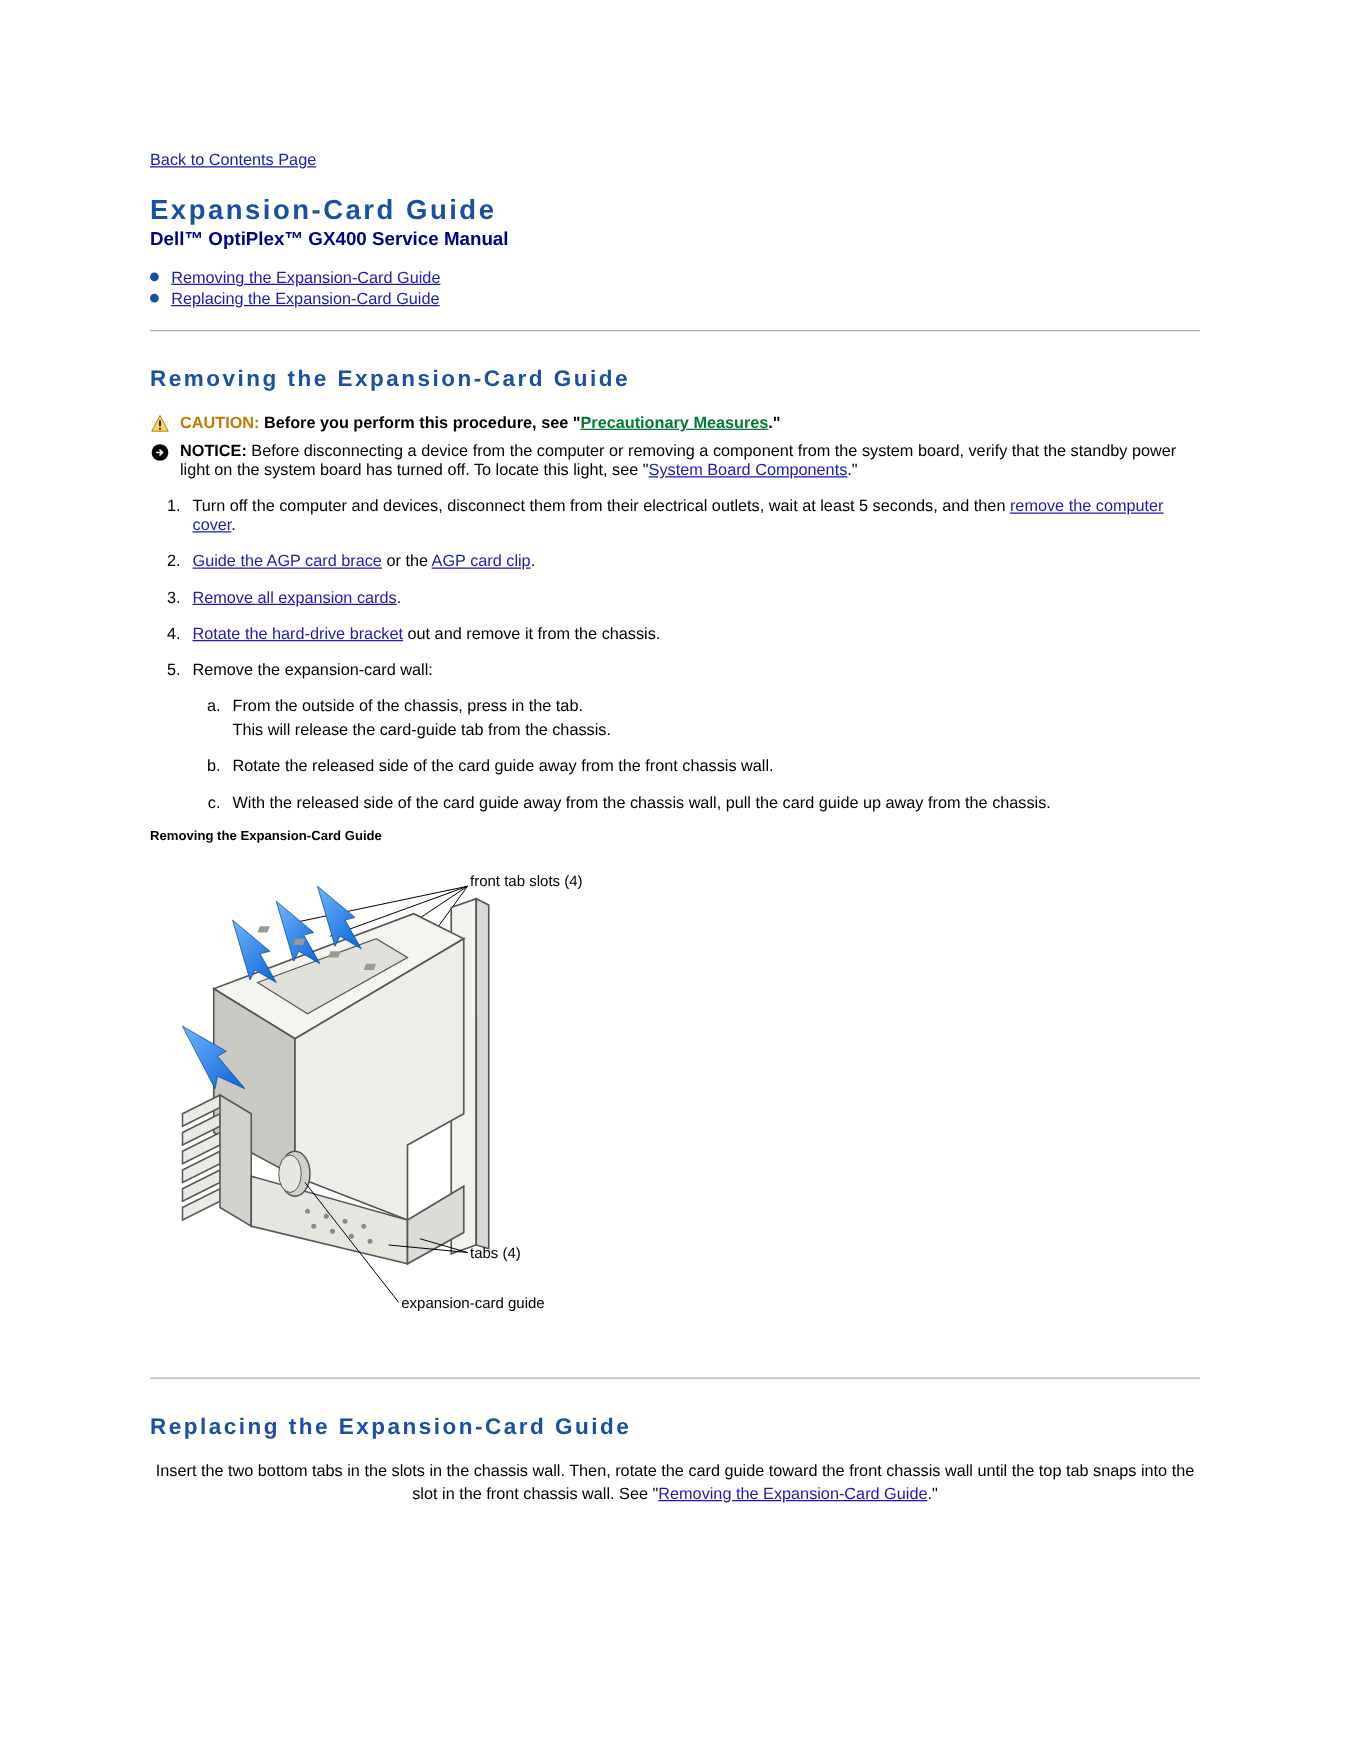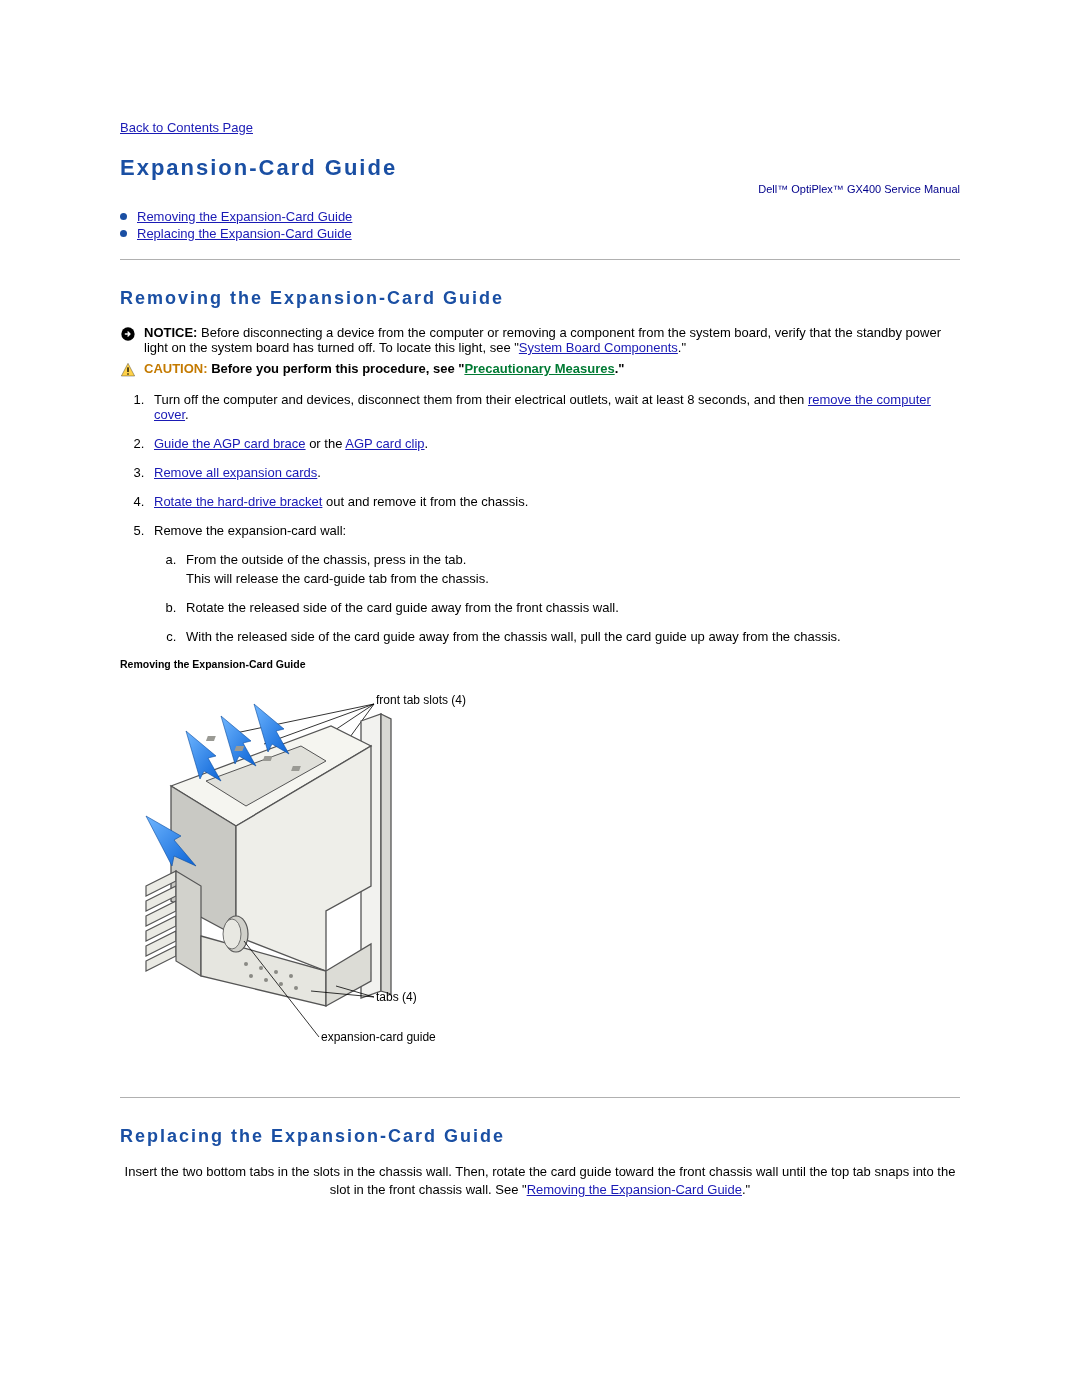--- a/index.html
+++ b/index.html
@@ -25,24 +25,23 @@
   }
   .title {
     color: #1a4fa3;
     font-size: 22px;
     font-weight: bold;
     letter-spacing: 2px;
     margin: 20px 0 2px 0;
   }
   .subtitle {
     color: #00008b;
-    font-size: 11px;
-    font-weight: normal;
+    font-size: 15px;
+    font-weight: bold;
     margin-bottom: 14px;
-    text-align: right;
   }
   .toc {
     margin: 8px 0 18px 0;
   }
   .toc-row {
     display: flex;
     align-items: center;
     margin: 2px 0;
   }
   .bullet {
@@ -142,45 +141,45 @@
     </div>
     <div class="toc-row">
       <span class="bullet"></span>
       <a href="#">Replacing the Expansion-Card Guide</a>
     </div>
   </div>
 
   <hr class="sep">
 
   <div class="section-heading">Removing the Expansion-Card Guide</div>
-
-  <div class="icon-row">
-    <svg class="notice-icon" viewBox="0 0 24 24">
-      <circle cx="12" cy="12" r="10" fill="#000"></circle>
-      <path d="M8 12 L14 12 M12 9 L15 12 L12 15" fill="none" stroke="#fff" stroke-width="2" stroke-linecap="round" stroke-linejoin="round"></path>
-    </svg>
-    <div class="indent-text" style="margin-left:0;">
-      <span class="bold">NOTICE:</span><span> Before disconnecting a device from the computer or removing a component from the system board, verify that the standby power light on the system board has turned off. To locate this light, see "</span><a href="#">System Board Components</a><span>."</span>
-    </div>
-  </div>
 
   <div class="icon-row">
     <svg class="warn-icon" viewBox="0 0 24 24">
       <polygon points="12,2 22,21 2,21" fill="#ffd24a" stroke="#000" stroke-width="0.5"></polygon>
       <rect x="11" y="8" width="2" height="7" fill="#000"></rect>
       <rect x="11" y="17" width="2" height="2" fill="#000"></rect>
     </svg>
     <div>
       <span class="caution-label">CAUTION:</span><span class="bold"> Before you perform this procedure, see "</span><a href="#" class="green bold">Precautionary Measures</a><span class="bold">."</span>
     </div>
   </div>
 
+  <div class="icon-row">
+    <svg class="notice-icon" viewBox="0 0 24 24">
+      <circle cx="12" cy="12" r="10" fill="#000"></circle>
+      <path d="M8 12 L14 12 M12 9 L15 12 L12 15" fill="none" stroke="#fff" stroke-width="2" stroke-linecap="round" stroke-linejoin="round"></path>
+    </svg>
+    <div class="indent-text" style="margin-left:0;">
+      <span class="bold">NOTICE:</span><span> Before disconnecting a device from the computer or removing a component from the system board, verify that the standby power light on the system board has turned off. To locate this light, see "</span><a href="#">System Board Components</a><span>."</span>
+    </div>
+  </div>
+
   <ol class="steps">
     <li>
-      <span>Turn off the computer and devices, disconnect them from their electrical outlets, wait at least 8 seconds, and then </span><a href="#">remove the computer cover</a><span>.</span>
+      <span>Turn off the computer and devices, disconnect them from their electrical outlets, wait at least 5 seconds, and then </span><a href="#">remove the computer cover</a><span>.</span>
     </li>
     <li>
       <a href="#">Guide the AGP card brace</a><span> or the </span><a href="#">AGP card clip</a><span>.</span>
     </li>
     <li>
       <a href="#">Remove all expansion cards</a><span>.</span>
     </li>
     <li>
       <a href="#">Rotate the hard-drive bracket</a><span> out and remove it from the chassis.</span>
     </li>

